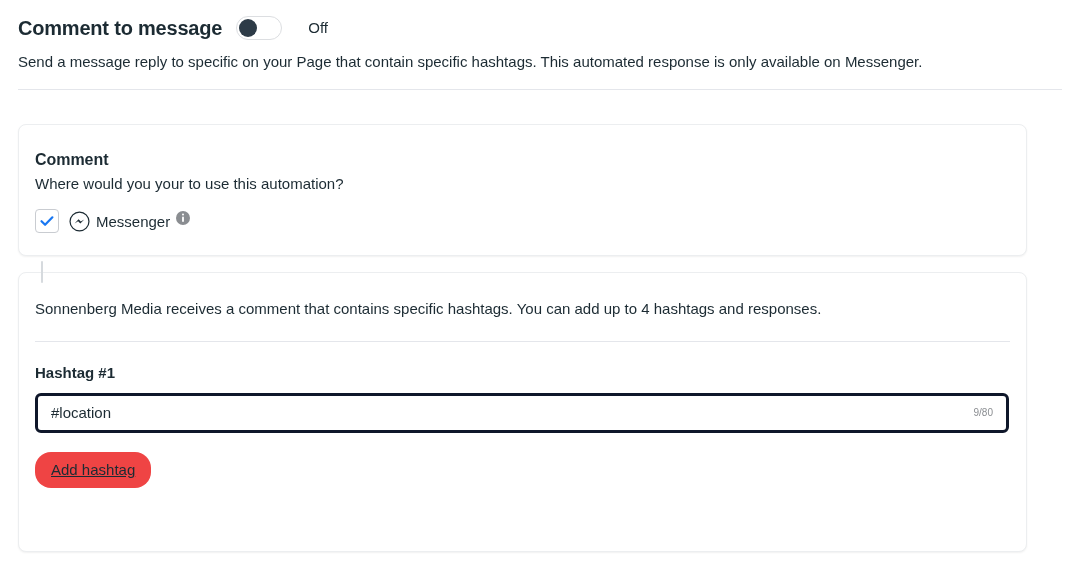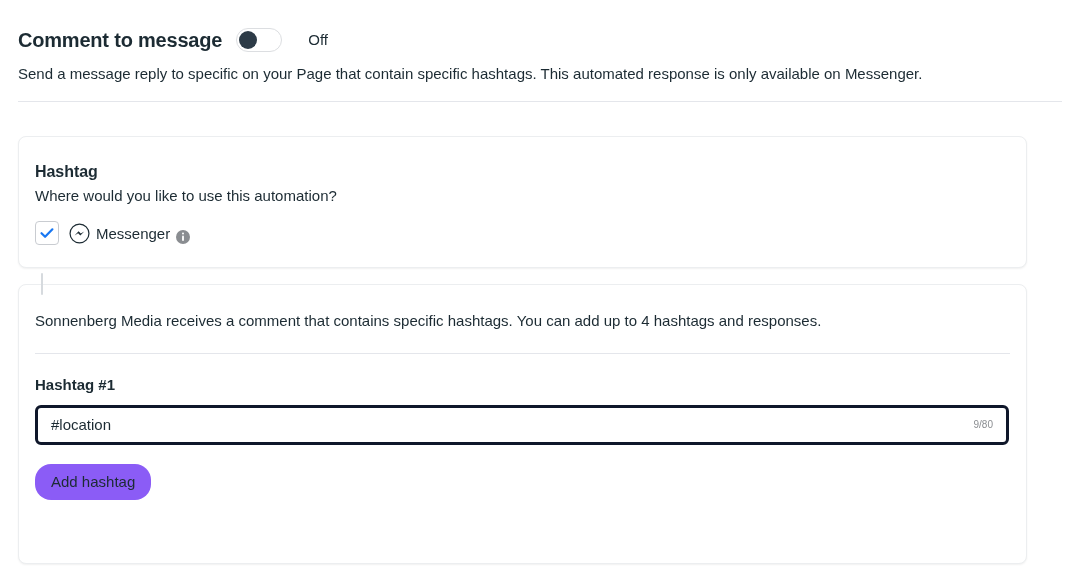--- a/index.html
+++ b/index.html
@@ -19,21 +19,20 @@
   
   .header {
     padding: 14px 18px 0 18px;
     background: #ffffff;
   }
   .header-row {
     display: flex;
     align-items: center;
     gap: 14px;
     height: 28px;
-    margin-top: 12px;
   }
   .page-title {
     font-size: 20px;
     font-weight: bold;
     letter-spacing: -0.2px;
     color: #1c2b33;
     line-height: 26px;
     white-space: nowrap;
   }
   .toggle-wrap {
@@ -172,21 +171,21 @@
   }
   .info-icon {
     width: 14px;
     height: 14px;
     flex-shrink: 0;
     display: block;
     cursor: pointer;
   }
   .channel-name-wrap {
     display: flex;
-    align-items: flex-end;
+    align-items: flex-start;
     gap: 6px;
   }
 
   
   .card-rule {
     margin: 22px 16px 0 16px;
     height: 1px;
     background: #e4e6eb;
   }
   .field-label {
@@ -220,28 +219,29 @@
     color: #8a8d91;
     line-height: 20px;
   }
   .btn-secondary {
     margin-top: 19px;
     display: inline-flex;
     align-items: center;
     justify-content: center;
     height: 36px;
     padding: 0 16px;
-    background: #8b5cf6;
+    background: #ef4444;
     border: none;
     border-radius: 16px;
     font-size: 15px;
     font-family: "Liberation Sans", sans-serif;
     color: #1c2b33;
     cursor: pointer;
     line-height: 20px;
+    text-decoration: underline;
   }
 </style>
 </head>
 <body>
 
 <div class="header">
   <div class="header-row">
     <div class="page-title">Comment to message</div>
     <div class="toggle-wrap">
       <div class="toggle">
@@ -254,22 +254,22 @@
   <div class="header-divider"></div>
 </div>
 
 <div class="content">
   <div class="cards">
 
     <div class="connector"></div>
 
     <div class="card card-channel">
       <div class="card-inner">
-        <div class="card-title">Hashtag</div>
-        <div class="card-sub">Where would you like to use this automation?</div>
+        <div class="card-title">Comment</div>
+        <div class="card-sub">Where would you your to use this automation?</div>
 
         <div class="channel-row">
           <div class="checkbox">
             <svg width="16" height="16" viewBox="0 0 16 16">
               <path d="M2.5 8.2 L6.1 11.8 L13.4 4.3" fill="none" stroke="#1877f2" stroke-width="2.2" stroke-linecap="round" stroke-linejoin="round"></path>
             </svg>
           </div>
           <div class="channel-name-wrap">
             <svg class="messenger-icon" viewBox="0 0 36 36">
               <circle cx="18" cy="18" r="16.2" fill="none" stroke="#1c2b33" stroke-width="2.1"></circle>

